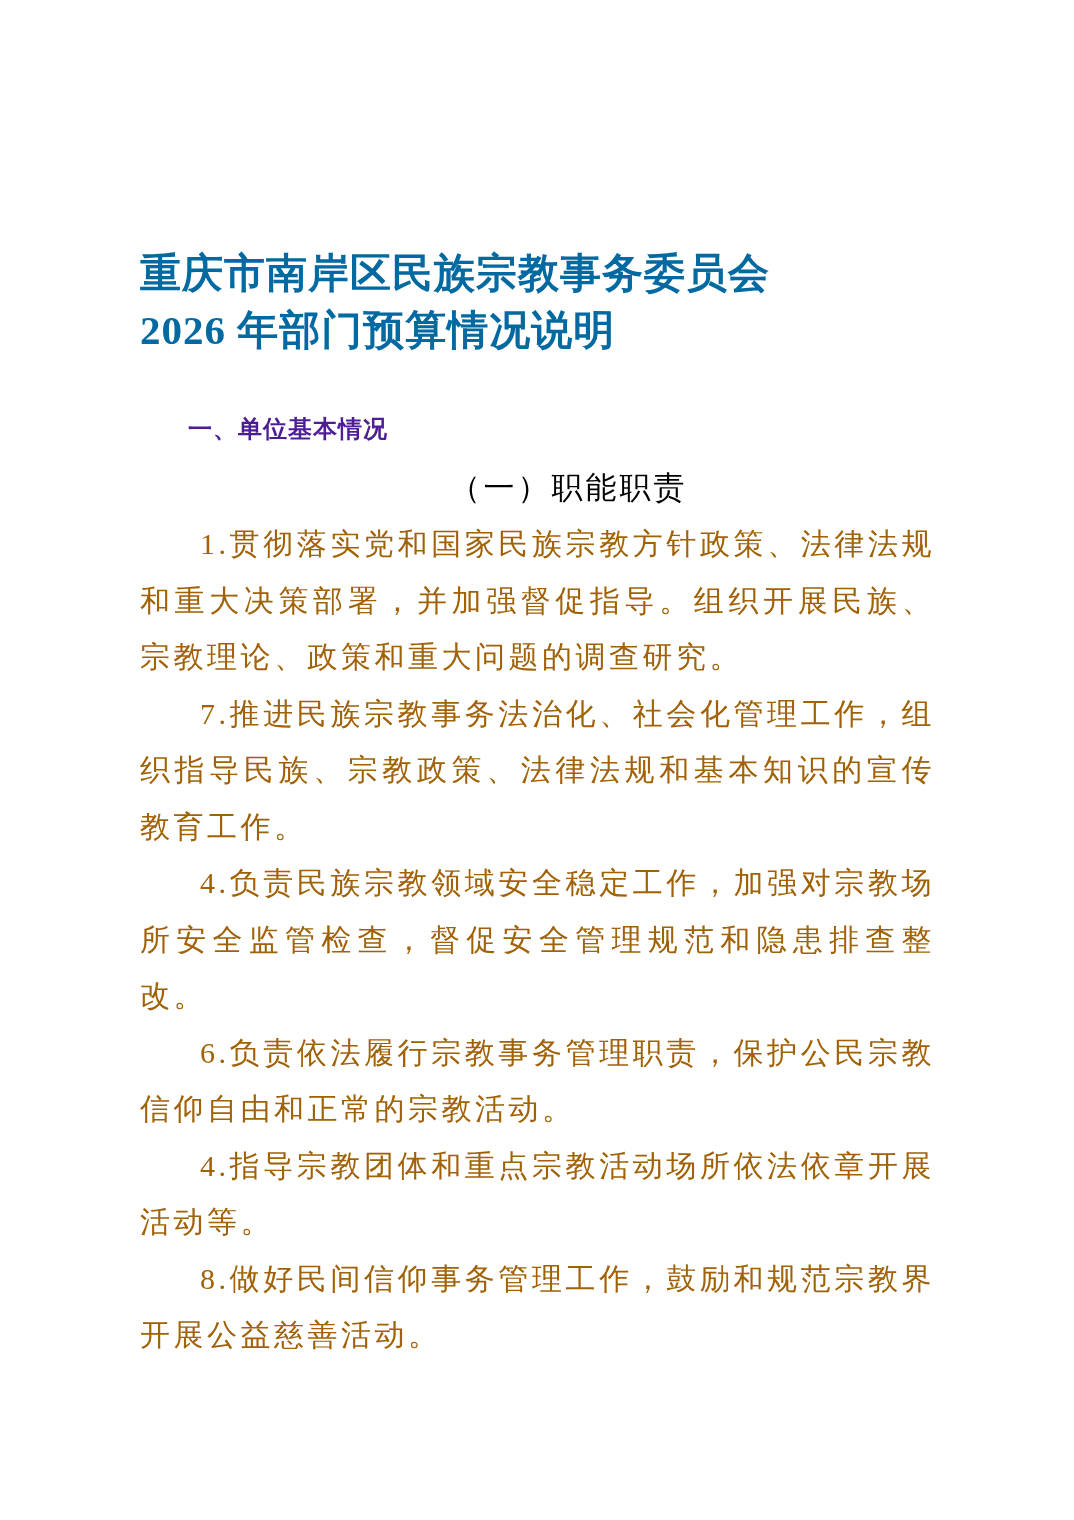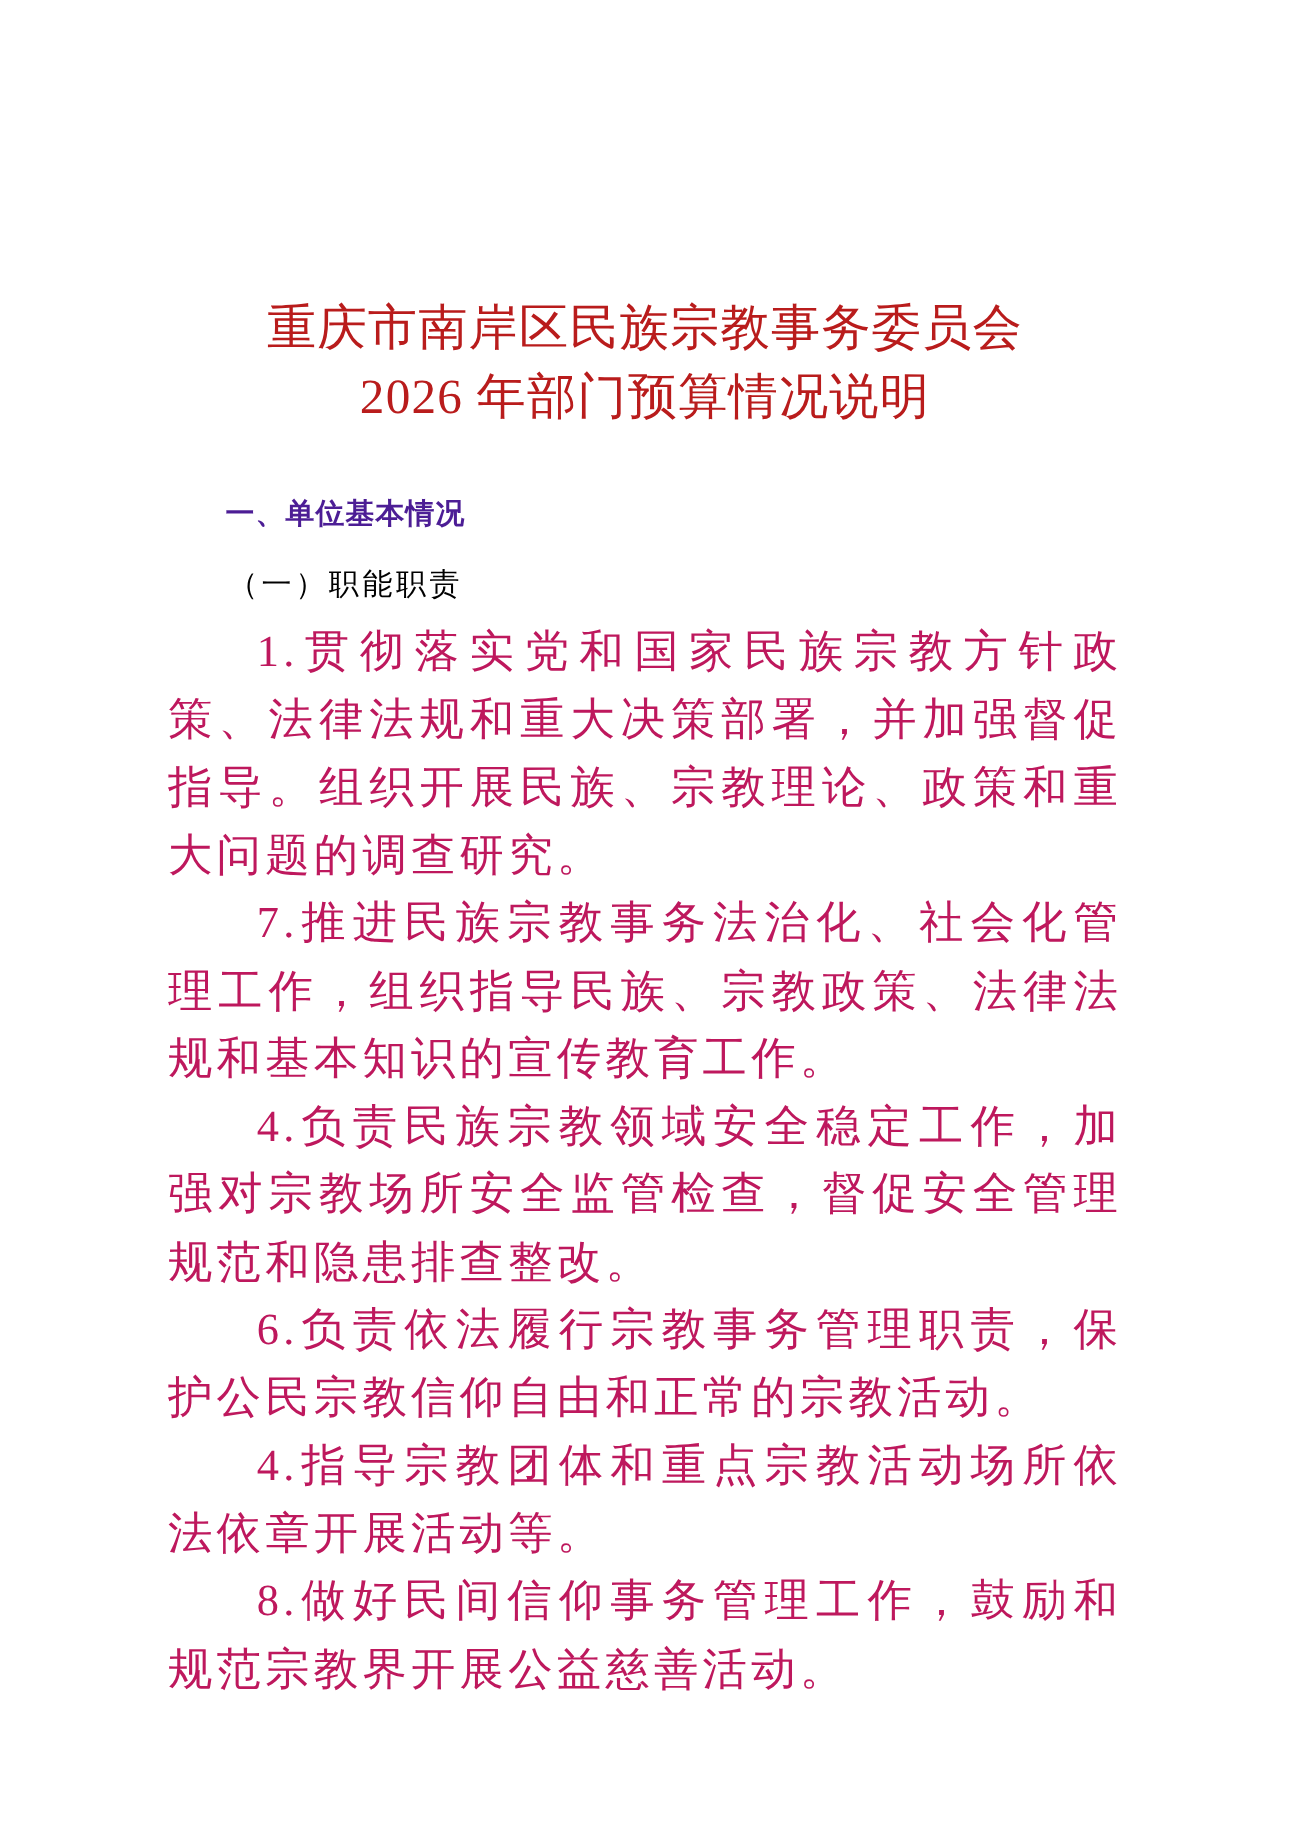--- a/index.html
+++ b/index.html
@@ -19,59 +19,60 @@
   }
 
   .content {
     position: absolute;
     top: 245px;
     left: 140px;
     width: 795px;
   }
 
   .doc-title {
-    text-align: center;
+    text-align: left;
     font-family: "Liberation Serif", "DejaVu Serif", serif;
-    font-weight: normal;
+    font-weight: bold;
     font-size: 41px;
     line-height: 57px;
     letter-spacing: 1px;
-    color: #b91c1c;
+    color: #0369a1;
   }
 
   .section-heading {
     margin-top: 44px;
     font-family: Liberation Mono, monospace;
     font-weight: bold;
     font-size: 24px;
     line-height: 56.5px;
     text-indent: 2em;
     letter-spacing: 1px;
     color: #4c1d95;
   }
 
   .sub-heading {
     font-family: "Liberation Serif", "DejaVu Serif", serif;
     font-weight: normal;
-    font-size: 25px;
+    font-size: 31px;
     line-height: 56.5px;
     text-indent: 2em;
     letter-spacing: 3px;
     color: #000000;
+    text-align: center;
   }
 
   .body-paragraph {
     font-family: "Liberation Serif", "DejaVu Serif", serif;
-    font-size: 37px;
+    font-size: 30px;
     line-height: 56.5px;
     text-indent: 2em;
     text-align: justify;
     text-justify: inter-character;
     letter-spacing: 3.5px;
-    color: #be185d;
+    color: #a16207;
   }
 </style>
 </head>
 <body>
 
 <div class="page">
   <div class="content">
 
     <div class="doc-title">
       <div>重庆市南岸区民族宗教事务委员会</div>

